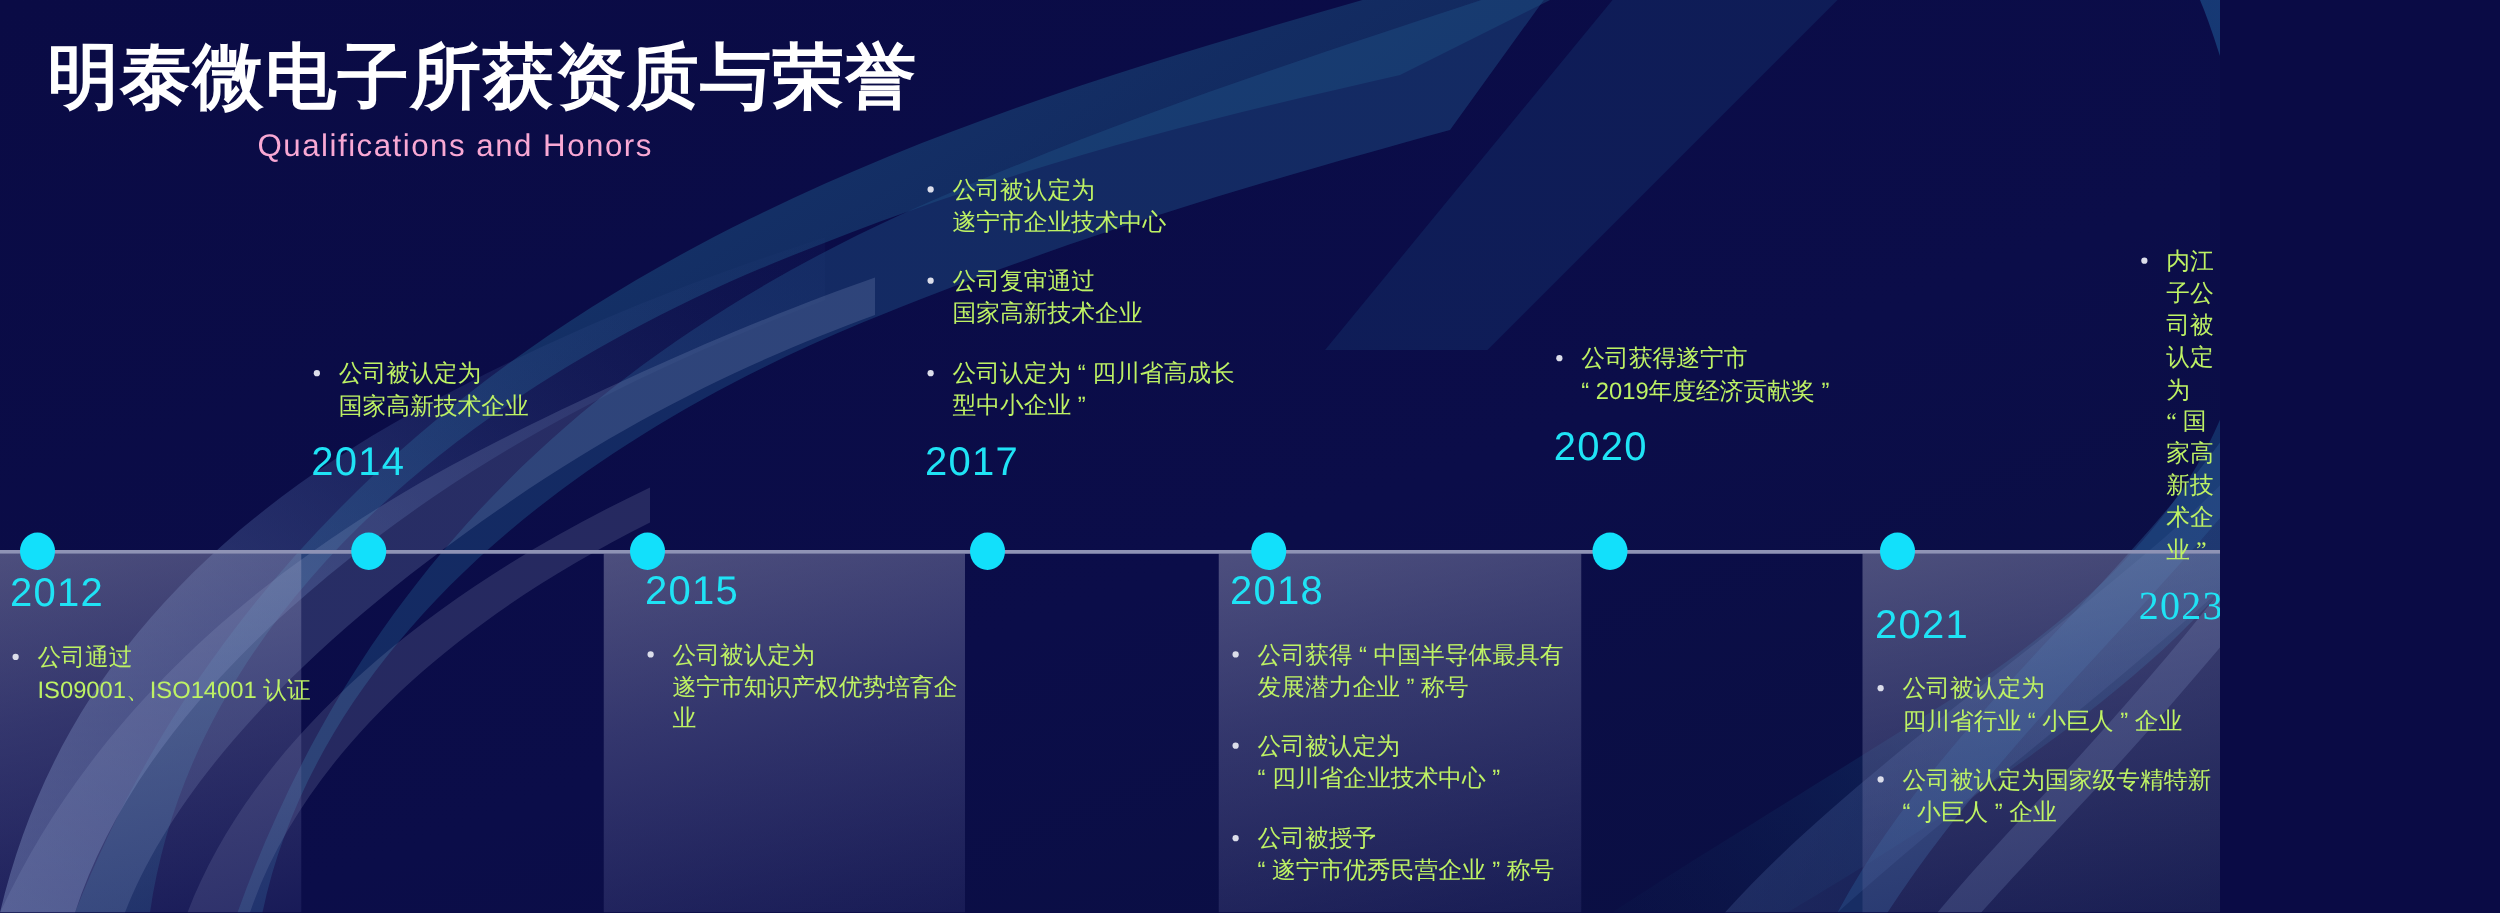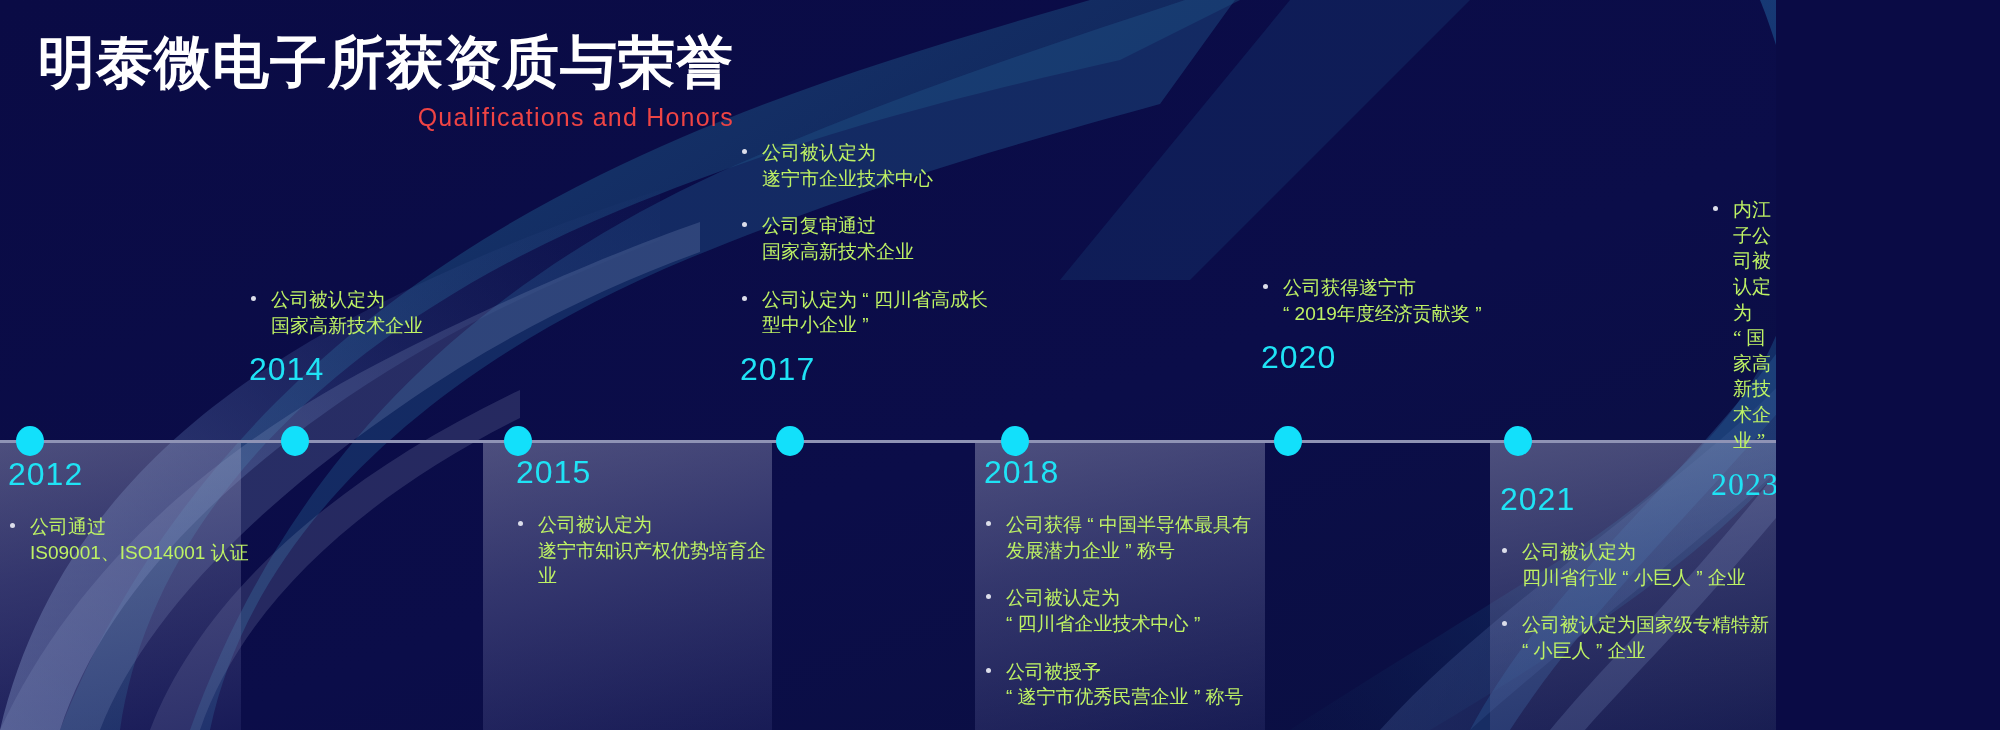--- a/index.html
+++ b/index.html
@@ -14,22 +14,22 @@
   
   .bg-svg { position:absolute; inset:0; width:2000px; height:730px; }
 
   
   .header { position:absolute; left:38px; top:34px; z-index:40; }
   .title {
     font-size:57px; font-weight:700; color:#ffffff; letter-spacing:1px;
     line-height:1.0; white-space:nowrap;
   }
   .subtitle {
-    font-size:25px; color:#ef4444; letter-spacing:1.2px;
-    margin-top:12px; margin-left:168px; white-space:nowrap;text-align:right;
+    font-size:25px; color:#f9a8d4; letter-spacing:1.2px;
+    margin-top:12px; margin-left:168px; white-space:nowrap;
   }
 
   
   .axis {
     position:absolute; left:0; top:440px; width:1918px; height:3px;
     background:#8f93b5; z-index:20;
   }
   .axis-dashes {
     position:absolute; left:1918px; top:438px; z-index:21;
     display:flex; gap:8px;
@@ -200,21 +200,21 @@
         <div class="year below">2018</div>
         <ul class="bullets">
           <li>公司获得 “ 中国半导体最具有
 发展潜力企业 ” 称号</li>
           <li>公司被认定为
 “ 四川省企业技术中心 ”</li>
           <li>公司被授予
 “ 遂宁市优秀民营企业 ” 称号</li>
         </ul>
       </div>
-      <div class="entry above" style="left: 1243px; top: 275px; margin-left: 18px;">
+      <div class="entry above" style="left: 1243px; top: 275px;">
         <ul class="bullets">
           <li>公司获得遂宁市
 “ 2019年度经济贡献奖 ”</li>
         </ul>
         <div class="year above">2020</div>
       </div>
       <div class="entry below" style="left: 1500px; top: 482px;">
         <div class="year below">2021</div>
         <ul class="bullets">
           <li>公司被认定为

